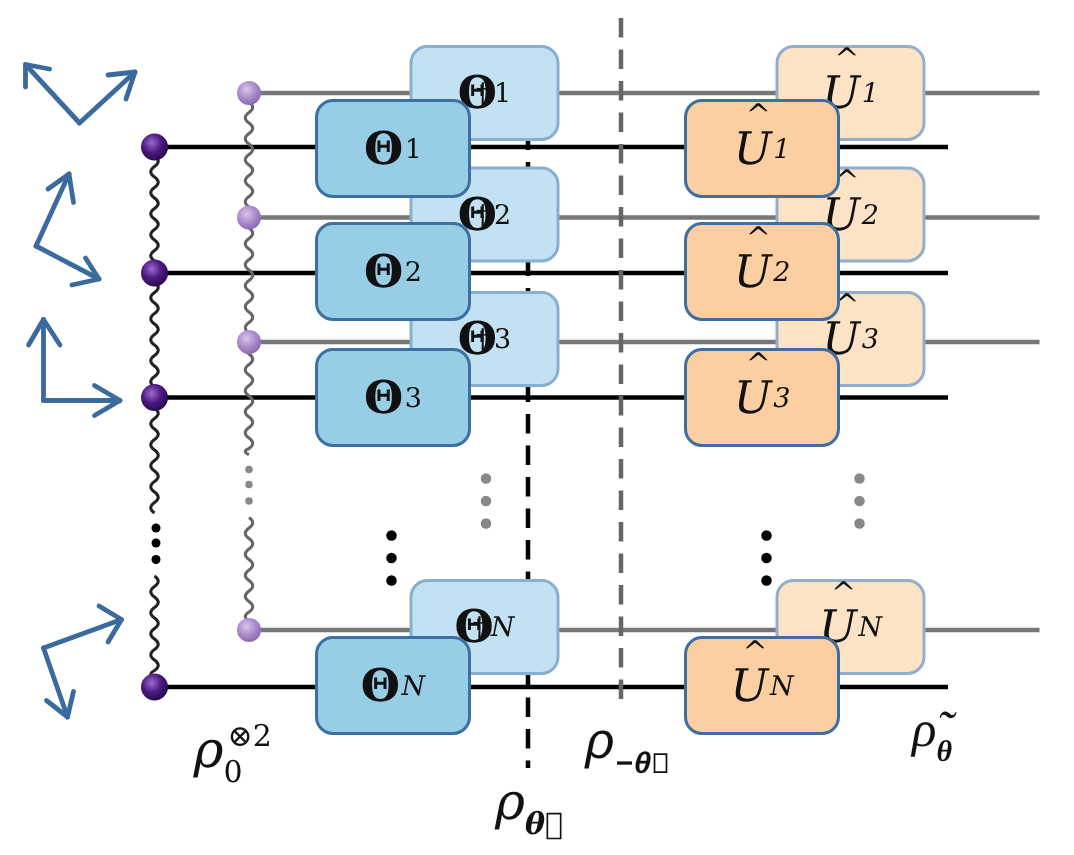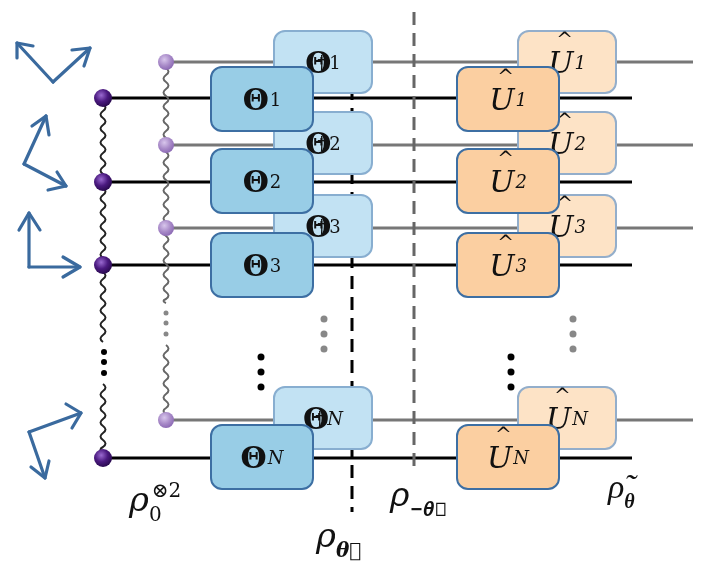--- a/index.html
+++ b/index.html
@@ -200,21 +200,21 @@
     <sub>3</sub>
 </div>
 <div class="gate gate-u" style="left:456px;top:424px;">
   <span class="hat">U</span>
     <sub class="sub-n">N</sub>
 </div>
 
 <div class="label" style="left:129px;top:478px;">
   <span>ρ</span><sub style="font-weight:normal;font-style:normal;">0</sub><sup style="margin-left:-10px;">⊗2</sup>
 </div>
-<div class="label" style="left:316px;top:515px;">
+<div class="label" style="left:330px;top:515px;">
   <span>ρ</span><sub>θ⃗</sub>
 </div>
 <div class="label" style="left:390px;top:478px;font-family:Liberation Mono, monospace;">
   <span>ρ</span><sub>−θ⃗</sub>
 </div>
 <div class="label" style="left:608px;top:468px;font-family:Liberation Serif, serif;">
   <span>ρ̃</span><sub>θ⃗</sub>
 </div>
 
 </body></html>

